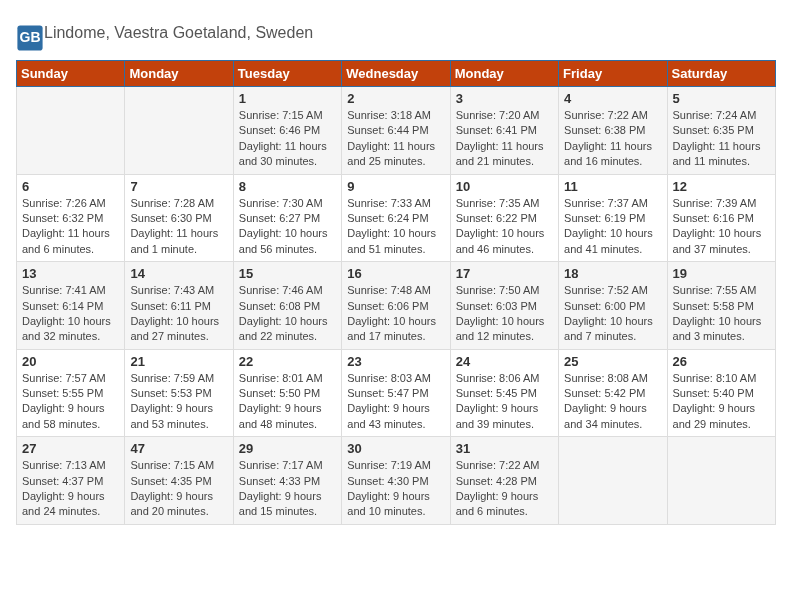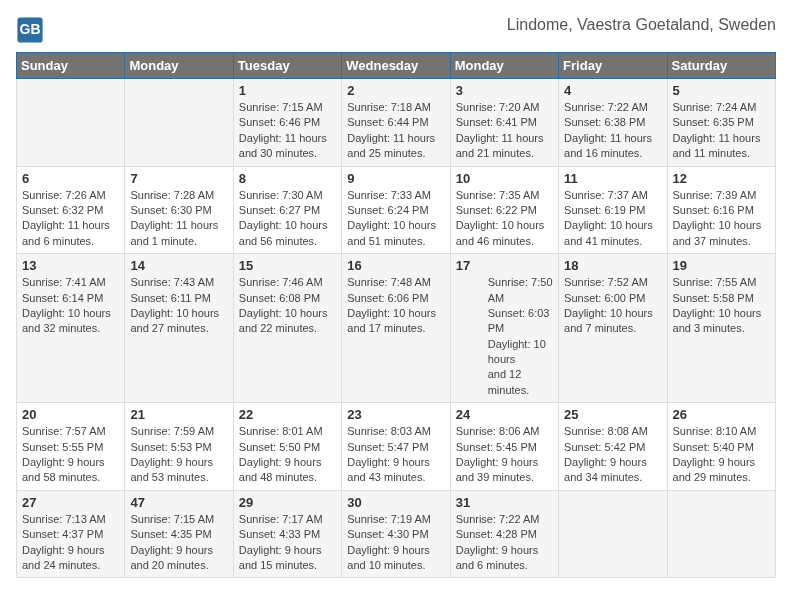--- a/index.html
+++ b/index.html
@@ -5,23 +5,23 @@
     * { box-sizing: border-box; margin: 0; padding: 0; }
     body {
       font-family: Arial, sans-serif;
       background: #fff;
       width: 792px;
       min-height: 612px;
       padding: 16px;
     }
     .header-area {
       display: flex;
-      justify-content: space-between;
       align-items: flex-start;
       margin-bottom: 8px;
+      margin-top: 8px;
     }
     .logo {
       display: flex;
       align-items: center;
       gap: 4px;
     }
     .logo-icon {
       width: 28px;
       height: 28px;
     }
@@ -36,21 +36,21 @@
     .subtitle {
       font-size: 16px;
       color: #555;
     }
     table {
       width: 100%;
       border-collapse: collapse;
       table-layout: fixed;
     }
     thead tr th {
-      background: #737373;
+      background: #c2410c;
       color: #fff;
       font-size: 13px;
       font-weight: bold;
       padding: 5px 4px;
       text-align: left;
       border: 1px solid #2e6da4;
     }
     tbody tr {
       vertical-align: top;
     }
@@ -112,21 +112,21 @@
         <td></td>
         <td>
           <span class="day-num">1</span>
           <div class="day-info" style="white-space: pre-line;">Sunrise: 7:15 AM
 Sunset: 6:46 PM
 Daylight: 11 hours
 and 30 minutes.</div>
         </td>
         <td>
           <span class="day-num">2</span>
-          <div class="day-info" style="white-space: pre-line;">Sunrise: 7:18 AM
+          <div class="day-info" style="white-space: pre-line;">Sunrise: 3:18 AM
 Sunset: 6:44 PM
 Daylight: 11 hours
 and 25 minutes.</div>
         </td>
         <td>
           <span class="day-num">3</span>
           <div class="day-info" style="white-space: pre-line;">Sunrise: 7:20 AM
 Sunset: 6:41 PM
 Daylight: 11 hours
 and 21 minutes.</div>
@@ -221,21 +221,21 @@
         </td>
         <td>
           <span class="day-num">16</span>
           <div class="day-info" style="white-space: pre-line;">Sunrise: 7:48 AM
 Sunset: 6:06 PM
 Daylight: 10 hours
 and 17 minutes.</div>
         </td>
         <td>
           <span class="day-num">17</span>
-          <div class="day-info" style="white-space: pre-line; margin-left: 32px;">Sunrise: 7:50 AM
+          <div class="day-info" style="white-space: pre-line;">Sunrise: 7:50 AM
 Sunset: 6:03 PM
 Daylight: 10 hours
 and 12 minutes.</div>
         </td>
         <td>
           <span class="day-num">18</span>
           <div class="day-info" style="white-space: pre-line;">Sunrise: 7:52 AM
 Sunset: 6:00 PM
 Daylight: 10 hours
 and 7 minutes.</div>

